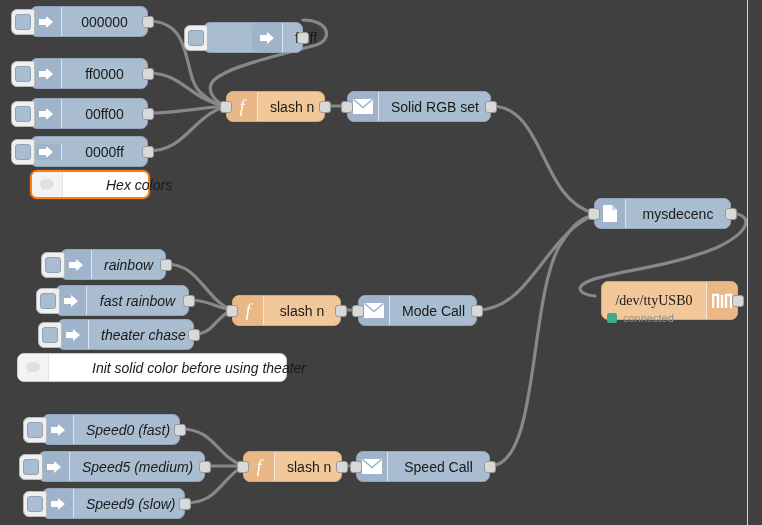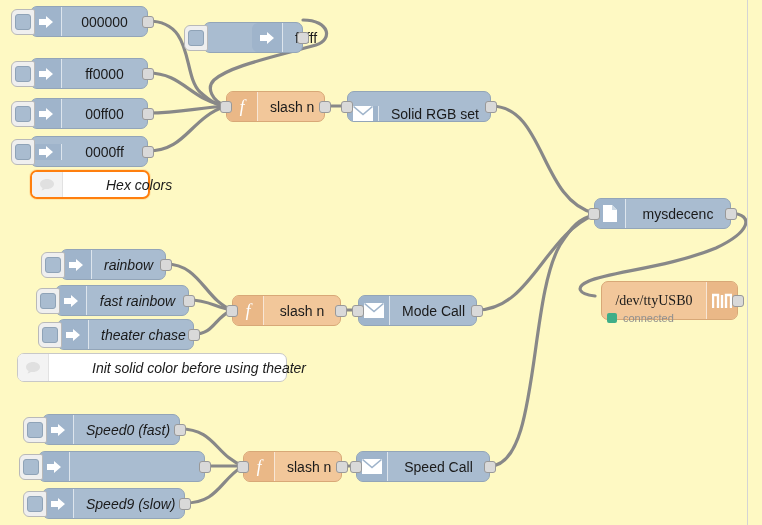--- a/index.html
+++ b/index.html
@@ -9,21 +9,21 @@
     background: #ffffff;
   }
   body {
     font-family: "Liberation Sans", sans-serif;
     -webkit-font-smoothing: antialiased;
   }
   #canvas {
     position: relative;
     width: 762px;
     height: 525px;
-    background: #fef9c3;
+    background: #404040;
     overflow: hidden;
   }
   
   #canvas-edge {
     position: absolute;
     top: 0;
     left: 747px;
     width: 1px;
     height: 525px;
     background: #d4d4d4;
@@ -305,21 +305,21 @@
     <div class="iconbox">
       <svg class="glyph" width="14" height="18" viewBox="0 0 14 18">
         <text x="7" y="15" font-family="Liberation Serif, serif" font-size="18" font-style="italic" fill="#ffffff" text-anchor="middle">f</text>
       </svg>
     </div>
     <div class="label center">slash n</div>
     <div class="port in"></div>
     <div class="port out"></div>
   </div>
 
-  <div class="node blue" style="left:347px; top:91px; width:144px; height:31px;align-items:flex-end;">
+  <div class="node blue" style="left:347px; top:91px; width:144px; height:31px;">
     <div class="iconbox">
       <svg class="glyph" width="20" height="15" viewBox="0 0 20 15">
         <rect x="0.5" y="0.5" width="19" height="14" fill="#ffffff" stroke="#ffffff"></rect>
         <path d="M0.5 0.5 L10 8.5 L19.5 0.5" fill="none" stroke="#9fb4cb" stroke-width="1.6"></path>
       </svg>
     </div>
     <div class="label center">Solid RGB set</div>
     <div class="port in"></div>
     <div class="port out"></div>
   </div>
@@ -410,20 +410,21 @@
 
   <div class="node blue" style="left:38px; top:451px; width:167px; height:31px;">
     <div class="inject-btn">
         <i></i>
       </div>
     <div class="iconbox">
       <svg class="glyph" width="18" height="16" viewBox="0 0 18 16">
           <path fill="#ffffff" d="M2 5h7V2l7 6-7 6v-3H2z"></path>
         </svg>
     </div>
+    <div class="label center italic">Speed5 (medium)</div>
     <div class="port out"></div>
   </div>
 
   <div class="node blue" style="left:42px; top:488px; width:143px; height:31px;">
     <div class="inject-btn">
         <i></i>
       </div>
     <div class="iconbox">
       <svg class="glyph" width="18" height="16" viewBox="0 0 18 16">
           <path fill="#ffffff" d="M2 5h7V2l7 6-7 6v-3H2z"></path>

